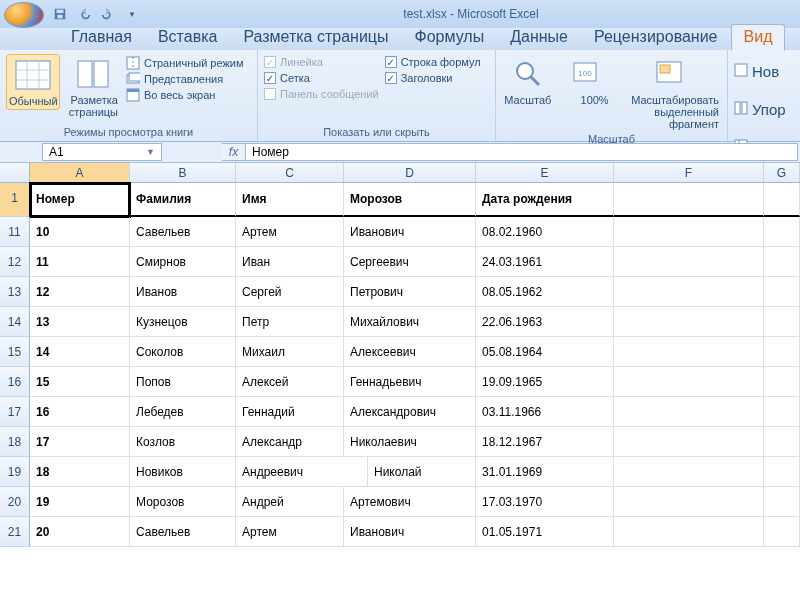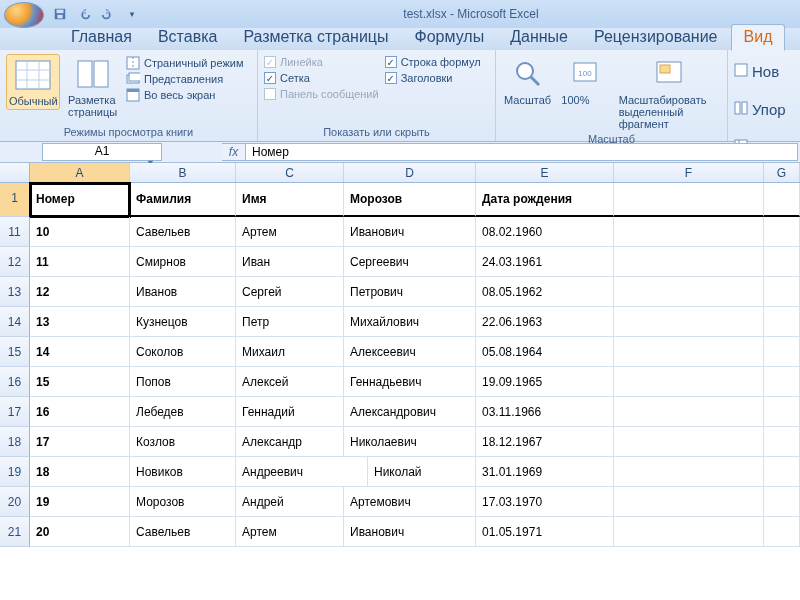--- a/index.html
+++ b/index.html
@@ -16,38 +16,38 @@
   
   .tabs { height:22px; background:linear-gradient(#dbe8f9,#cadcf3); display:flex; align-items:flex-end; padding-left:58px; gap:0;}
   .tab { padding:3px 12px 4px; color:#2a4e7a; font-size:16px; cursor:pointer; border:1px solid transparent; border-bottom:none;}
   .tab.active { background:#eaf1fb; border:1px solid #9bb7d9; border-bottom:1px solid #eaf1fb; border-radius:3px 3px 0 0; position:relative; top:1px; color:#d26a1a; font-weight:normal;}
 
   
   .ribbon { height:92px; background:linear-gradient(#eaf1fb,#dde9f8); border-bottom:1px solid #9bb7d9; display:flex;}
   .group { border-right:1px solid #bcd0e8; padding:4px 6px 2px; display:flex; flex-direction:column; height:100%;}
   .group-body { flex:1; display:flex; gap:6px; align-items:flex-start;}
   .group-label { text-align:center; font-size:11px; color:#41628c; padding:1px 0;}
-  .big-btn { width:54px; text-align:left; font-size:11px; color:#2a4e7a; padding:2px;}
+  .big-btn { width:54px; text-align:right; font-size:11px; color:#2a4e7a; padding:2px;}
   .big-btn .ico { width:40px; height:36px; margin:0 auto 2px; display:flex; align-items:center; justify-content:center;}
   .big-btn.selected { background:#fde7b4; border:1px solid #e6b95e; border-radius:3px;}
   .small-list { display:flex; flex-direction:column; gap:2px; font-size:11px; color:#2a4e7a; padding-top:2px;}
   .small-item { display:flex; align-items:center; gap:4px; white-space:nowrap;}
   .small-item .mini-ico { width:14px; height:14px;}
   .checkbox { display:flex; align-items:center; gap:4px; font-size:11px; color:#2a4e7a;}
   .checkbox .box { width:12px; height:12px; border:1px solid #7a9ec9; background:#fff; display:flex; align-items:center; justify-content:center; font-size:10px; color:#2a4e7a;}
   .checkbox.disabled { color:#9aa8b8;}
   .checkbox.disabled .box{ border-color:#b7c4d3; color:#b7c4d3;}
   .checkcol{ display:flex; flex-direction:column; gap:4px; padding-top:2px;}
   .partial-btns{ display:flex; flex-direction:column; gap:8px; font-size:15px; color:#2a4e7a; padding-top:2px;}
   .partial-btns .row{display:flex; align-items:center; gap:4px;}
 
   
   .fx-area{ border-bottom:1px solid #a7bedb;}
   .namebox-row{ height:20px; display:flex; align-items:stretch; background:#e6eefb;}
-  .namebox{ width:120px; border:1px solid #9bb7d9; background:#fff; display:flex; align-items:center; padding:0 6px; margin:1px 0 1px 42px; font-size:12px;flex-direction:column;}
+  .namebox{ width:120px; border:1px solid #9bb7d9; background:#fff; display:flex; align-items:center; padding:0 6px; margin:1px 0 1px 42px; font-size:12px;}
   .namebox .dd{ margin-left:auto; color:#5a7aa4; font-size:9px;}
   .fx-btn{ width:24px; border:1px solid #9bb7d9; border-left:none; background:#eaf1fb; display:flex; align-items:center; justify-content:center; font-style:italic; color:#4b6d98; margin:1px 0;}
   .fx-input{ flex:1; border:1px solid #9bb7d9; border-left:none; background:#fff; margin:1px 2px 1px 0; padding:0 6px; display:flex; align-items:center; font-size:12px;}
 
   
   .grid{ position:relative; }
   .col-headers{ display:flex; height:20px; background:linear-gradient(#f3f7fd,#e2ebf8); border-bottom:1px solid #9bb7d9;}
   .corner{ width:30px; border-right:1px solid #9bb7d9; background:linear-gradient(#f3f7fd,#e2ebf8);}
   .col-h{ border-right:1px solid #c6d5ea; text-align:center; font-size:12px; color:#2a4e7a; line-height:20px;}
   .col-h.sel{ background:#f9d89a;}

